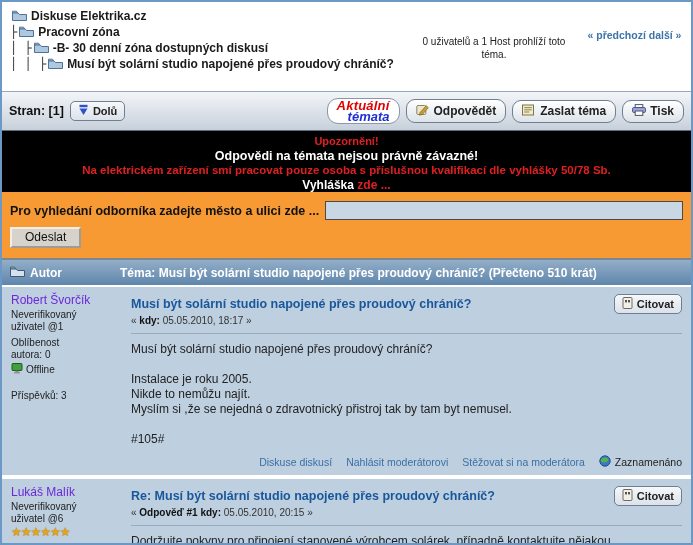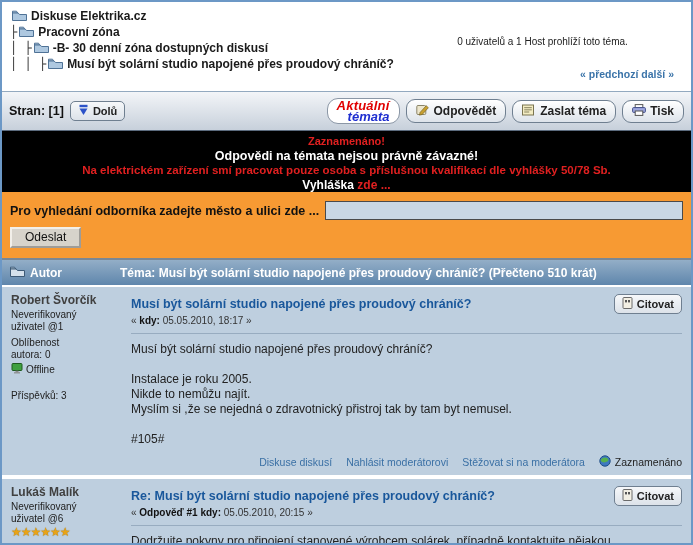--- a/index.html
+++ b/index.html
@@ -8,21 +8,21 @@
   body { width:693px; height:545px; overflow:hidden;
          font-family:"Liberation Sans","DejaVu Sans",sans-serif; }
   .page { width:693px; height:545px; border:2px solid #6C98C6; background:#fff; overflow:hidden; }
 
   
   .crumb-section { height:89px; display:flex; padding:7px 8px 0 8px; background:#fff; }
   .crumbs { width:392px; font-size:12px; font-weight:bold; color:#1a1a1a; line-height:15px; }
   .crumb-row { margin-bottom:0; }
   .tree-prefix { font-family:"DejaVu Sans Mono",monospace; color:#333; font-weight:bold; }
   .folder { display:inline-block; vertical-align:-1px; margin:0 4px 0 2px; }
-  .crumb-side { flex:1; display:flex; flex-direction:column; }
+  .crumb-side { flex:1; display:flex; }
   .viewers { margin-top:26px; text-align:center; font-size:10px; color:#222; line-height:13px; padding:0 18px; }
   .prevnext { margin-top:20px; margin-left:auto; width:112px; text-align:center;
               font-size:10.5px; font-weight:bold; color:#3B74A9; line-height:13px; }
   .prevnext a { color:#3B74A9; text-decoration:none; }
 
   
   .toolbar { height:40px; background:linear-gradient(#F3F5F8,#C7D0DB);
              border-top:1px solid #93A9BF; border-bottom:1px solid #5C6B7E;
              display:flex; align-items:center; padding:0 7px; }
   .pages { font-size:12.5px; font-weight:bold; color:#111; margin-right:6px; }
@@ -60,21 +60,21 @@
                    border-top:2px solid #7A8795; color:#fff; font-weight:bold; font-size:12px; }
   .th-author { width:118px; padding-left:8px; display:flex; align-items:center; gap:5px;text-align:right; }
   .th-topic { flex:1; }
   .posts { background:#fff; }
   .post { display:flex; background:#BECFDF; }
   .post-1 { height:188px; margin-top:2px; }
   .post-sep { height:4px; background:#fff; }
   .post-2 { height:160px; }
 
   .author-col { width:118px; padding:7px 4px 0 9px; font-size:10px; color:#222; line-height:12px; }
-  .author-name { color:#404040; font-weight:bold; font-size:12px; line-height:13.5px; text-decoration:none; display:block; }
+  .author-name { color:#6d28d9; font-weight:normal; font-size:12px; line-height:13.5px; text-decoration:none; display:block; }
   .author-rank { margin-top:1px; width:90px; }
   .author-karma { margin-top:4px; width:70px; }
   .online-row { margin-top:2px; display:flex; align-items:center; gap:3px; }
   .post-count { margin-top:13px; }
   .stars { margin-top:1px; color:#E8A317; font-size:12px; letter-spacing:-1px; text-shadow:0 0 1px #8A6000; }
 
   .content-col { flex:1; display:flex; flex-direction:column; padding:7px 9px 0 11px; }
   .post-head { display:flex; justify-content:space-between; align-items:flex-start; }
   .post-title { color:#19579B; font-weight:bold; font-size:12.5px; text-decoration:none; }
   .post-meta { font-size:10px; color:#333; margin-top:3px; }
@@ -163,21 +163,21 @@
               <rect x="3.2" y="0.6" width="7.6" height="3" fill="#fff" stroke="#555"></rect>
               <rect x="0.6" y="3.6" width="12.8" height="4.8" rx="1" fill="#9FA8E0" stroke="#44508A"></rect>
               <rect x="3.2" y="7" width="7.6" height="4.4" fill="#fff" stroke="#555"></rect>
             </svg></span>
         <span>Tisk</span>
       </button>
     </div>
   </div>
 
   <div class="warning">
-    <div class="w-red1">Zaznamenáno!</div>
+    <div class="w-red1">Upozornění!</div>
     <div class="w-white">Odpovědi na témata nejsou právně závazné!</div>
     <div class="w-red2">Na elektrickém zařízení smí pracovat pouze osoba s příslušnou kvalifikací dle vyhlášky 50/78 Sb.</div>
     <div class="w-last">
       <span>Vyhláška</span>
       <a href="#">zde ...</a>
     </div>
   </div>
 
   <div class="finder">
     <div class="finder-row1">

